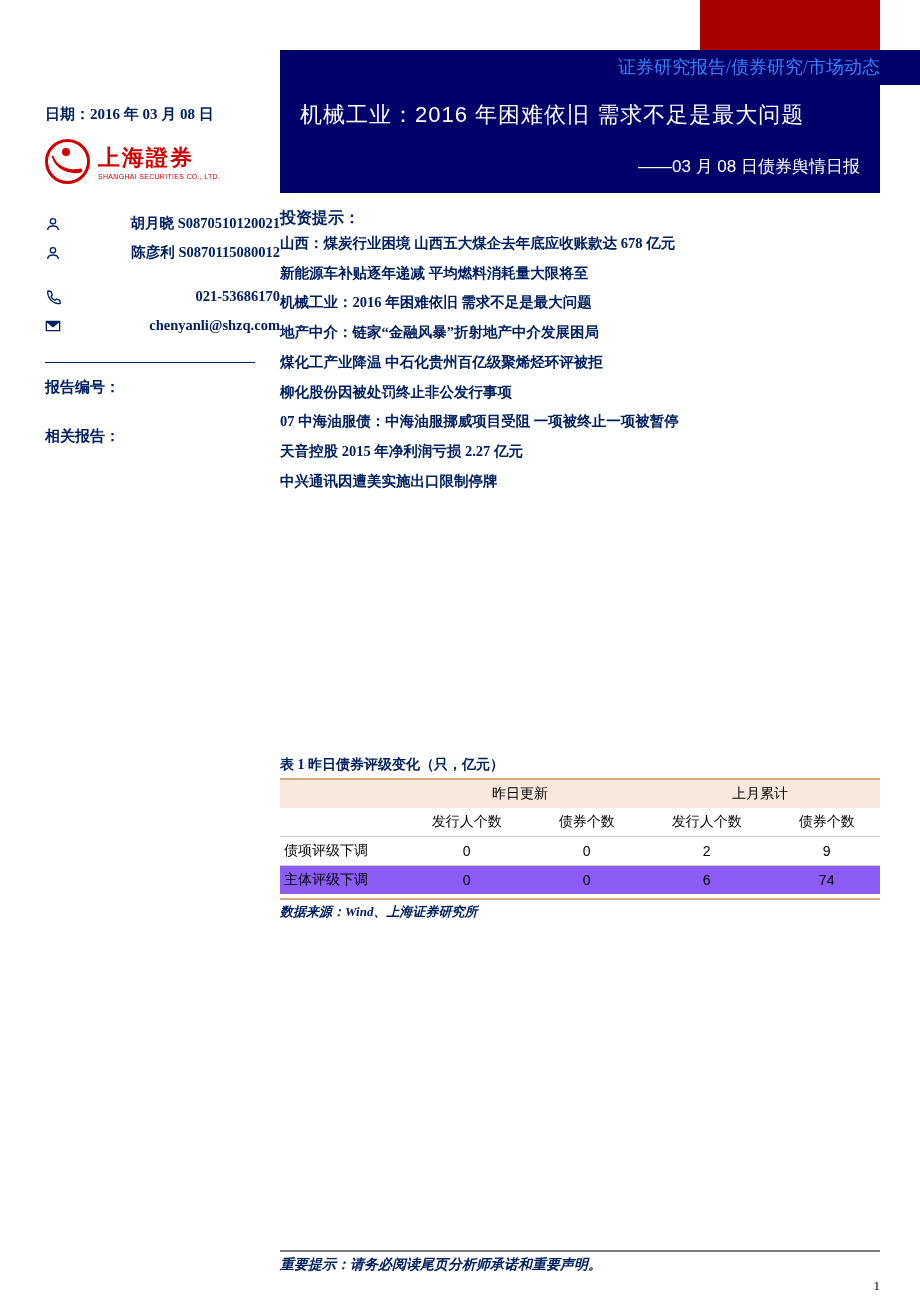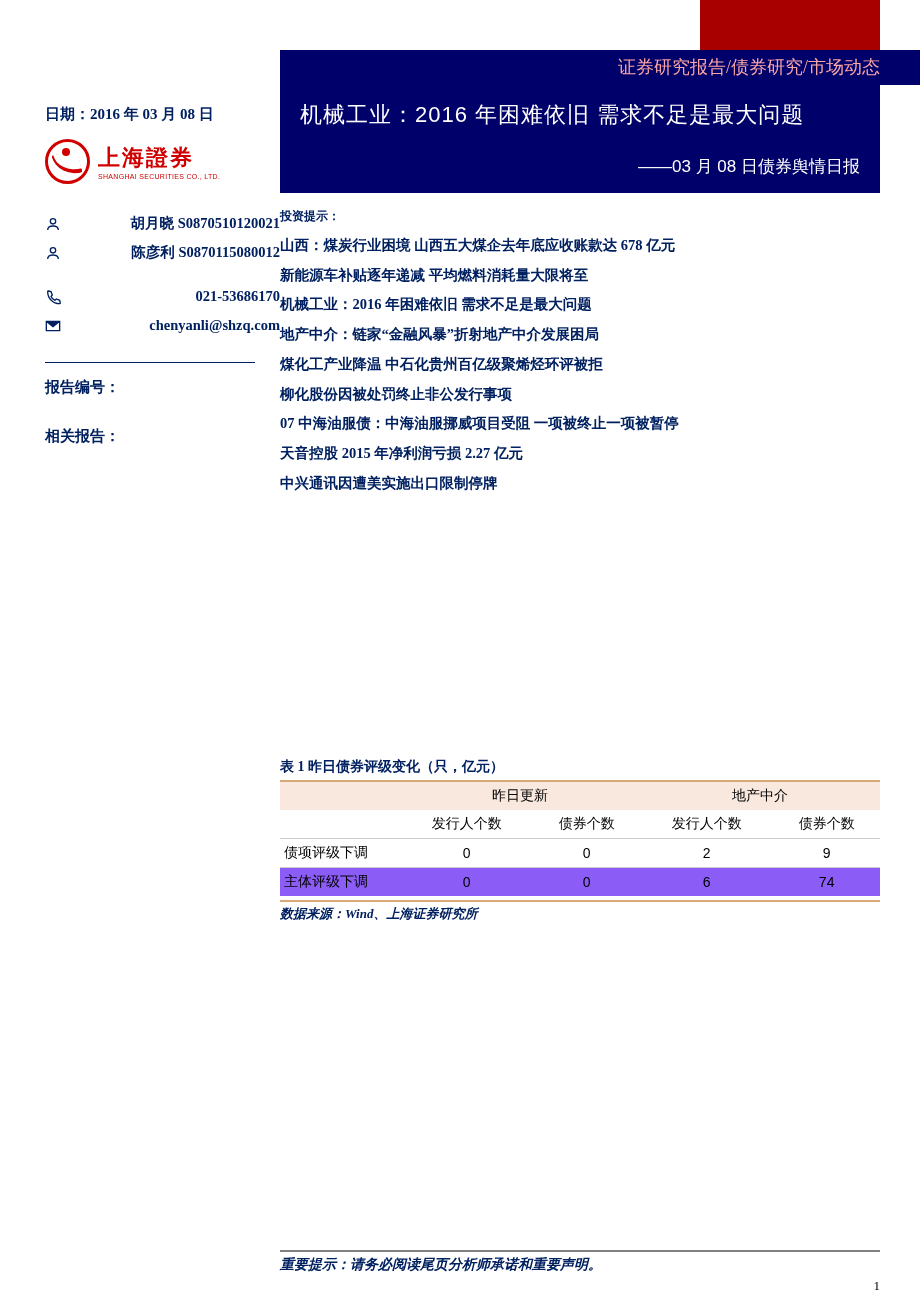--- a/index.html
+++ b/index.html
@@ -34,21 +34,21 @@
       display: flex;
       height: 35px;
       align-items: center;
     }
     .breadcrumb-spacer {
       width: 280px;
     }
     .breadcrumb {
       flex: 1;
       background-color: #00006b;
-      color: #fca5a5;
+      color: #3b82f6;
       text-align: right;
       padding-right: 40px;
       font-size: 18px;
       line-height: 35px;
       font-family: "SimSun", "宋体", serif;
     }
     .title-row {
       display: flex;
     }
     .sidebar-col {
@@ -173,22 +173,21 @@
       font-size: 15px;
       margin-top: 15px;
       font-family: "SimSun", "宋体", serif;
     }
     .content-area {
       margin-top: 15px;
     }
     .tips-header {
       color: #002060;
       font-weight: bold;
-      font-size: 12px;
-      margin-bottom: 6px;
+      font-size: 16px;
       font-family: Liberation Mono, monospace;
     }
     .tips-list {
       color: #002060;
       font-size: 14.5px;
       line-height: 2.05;
       font-weight: bold;
       font-family: "SimSun", "宋体", serif;
     }
     .tips-list div {
@@ -361,21 +360,21 @@
           <div>中兴通讯因遭美实施出口限制停牌</div>
         </div>
 
         <div class="table-section">
           <div class="table-caption">表 1 昨日债券评级变化（只，亿元）</div>
           <table class="ratings">
             <tbody>
                 <tr class="header-top top-border">
               <td class="col-label"></td>
               <td colspan="2">昨日更新</td>
-              <td colspan="2">地产中介</td>
+              <td colspan="2">上月累计</td>
             </tr>
             <tr class="header-sub">
               <td></td>
               <td>发行人个数</td>
               <td>债券个数</td>
               <td>发行人个数</td>
               <td>债券个数</td>
             </tr>
             <tr class="data-row">
               <td>债项评级下调</td>

